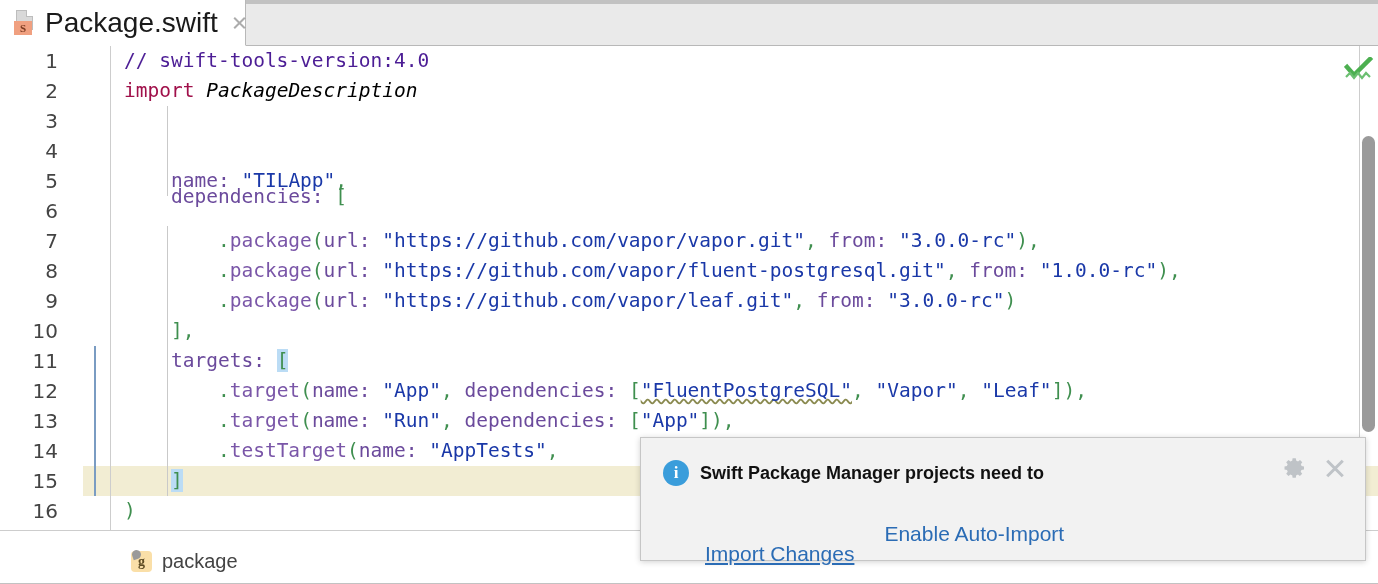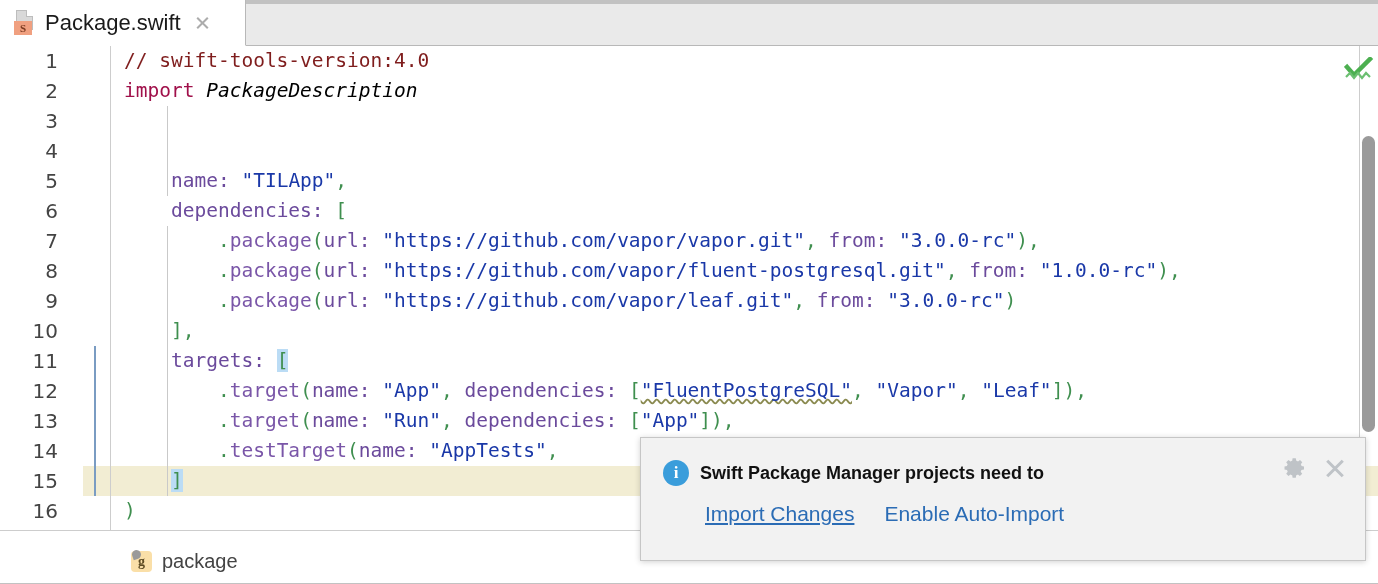--- a/index.html
+++ b/index.html
@@ -76,21 +76,21 @@
     width: 18px; height: 14px;
     background: #f0a080;
     color: #7a3a20;
     font-size: 11px;
     font-weight: bold;
     font-family: "Liberation Serif", serif;
     line-height: 14px;
     text-align: center;
   }
   .tab-label {
-    font-size: 22px;
+    font-size: 28px;
     color: #1a1a1a;
     letter-spacing: 0px;
     white-space: nowrap;
   }
   .tab-close {
     margin-left: 12px;
     width: 18px; height: 18px;
     position: relative;
     cursor: pointer;
     opacity: 0.55;
@@ -180,21 +180,21 @@
     background: #c9c9c9;
   }
   .indent-guide3 {
     position: absolute;
     left: 167px; top: 60px;
     width: 1px; height: 90px;
     background: #c9c9c9;
   }
 
   
-  .c-comment { color: #7f1d1d; }
+  .c-comment { color: #4c1d95; }
   .c-kw      { color: #a0104a; }
   .c-type    { color: #000000; font-style: italic; }
   .c-ident   { color: #1199aa; }
   .c-plain   { color: #555555; }
   .c-str     { color: #1a38a8; }
   .c-label   { color: #6b4a9c; }
   .c-punc    { color: #3f8f4f; }
   .c-method  { color: #7a56a8; }
   .c-dot     { color: #3f8f4f; }
   .brk-hl    { background: #bbdcf5; }
@@ -326,21 +326,21 @@
     left: 64px; top: 64px;
     display: flex;
     align-items: center;
   }
   .act-link {
     font-size: 21px;
     color: #2b6cb5;
     cursor: pointer;
     white-space: nowrap;
   }
-  .act-link.underlined { text-decoration: underline; }
+  .act-link.underlined { text-decoration: underline; margin-top: 40px; }
   .act-gap { width: 30px; }
   .balloon-gear {
     position: absolute;
     right: 58px; top: 18px;
     width: 24px; height: 24px;
     cursor: pointer;
   }
   .balloon-close {
     position: absolute;
     right: 18px; top: 18px;
@@ -410,21 +410,21 @@
 
       <div class="cl" style="top:0px"><span class="c-comment">// swift-tools-version:4.0</span></div>
 
       <div class="cl" style="top:30px"><span class="c-kw">import</span> <span class="c-type">PackageDescription</span></div>
 
       <div class="cl" style="top:60px"></div>
 
 
       <div class="cl" style="top:120px">    <span class="c-label">name:</span> <span class="c-str">"TILApp"</span><span class="c-punc">,</span></div>
 
-      <div class="cl" style="top:150px">    <span class="c-label">dependencies:</span> <span class="c-punc">[</span></div>
+      <div class="cl" style="top:136px">    <span class="c-label">dependencies:</span> <span class="c-punc">[</span></div>
 
       <div class="cl" style="top:180px">        <span class="c-dot">.</span><span class="c-method">package</span><span class="c-punc">(</span><span class="c-label">url:</span> <span class="c-str">"https://github.com/vapor/vapor.git"</span><span class="c-punc">,</span> <span class="c-label">from:</span> <span class="c-str">"3.0.0-rc"</span><span class="c-punc">)</span><span class="c-punc">,</span></div>
 
       <div class="cl" style="top:210px">        <span class="c-dot">.</span><span class="c-method">package</span><span class="c-punc">(</span><span class="c-label">url:</span> <span class="c-str">"https://github.com/vapor/fluent-postgresql.git"</span><span class="c-punc">,</span> <span class="c-label">from:</span> <span class="c-str">"1.0.0-rc"</span><span class="c-punc">)</span><span class="c-punc">,</span></div>
 
       <div class="cl" style="top:240px">        <span class="c-dot">.</span><span class="c-method">package</span><span class="c-punc">(</span><span class="c-label">url:</span> <span class="c-str">"https://github.com/vapor/leaf.git"</span><span class="c-punc">,</span> <span class="c-label">from:</span> <span class="c-str">"3.0.0-rc"</span><span class="c-punc">)</span></div>
 
       <div class="cl" style="top:270px">    <span class="c-punc">]</span><span class="c-punc">,</span></div>
 
       <div class="cl" style="top:300px">    <span class="c-label">targets:</span> <span class="c-punc brk-hl">[</span></div>

